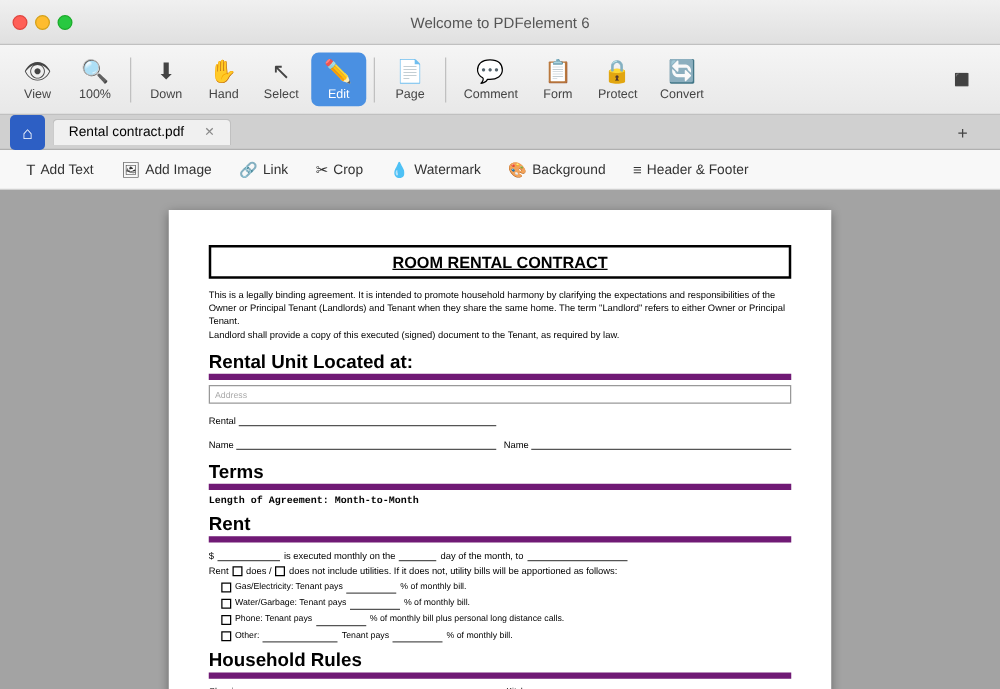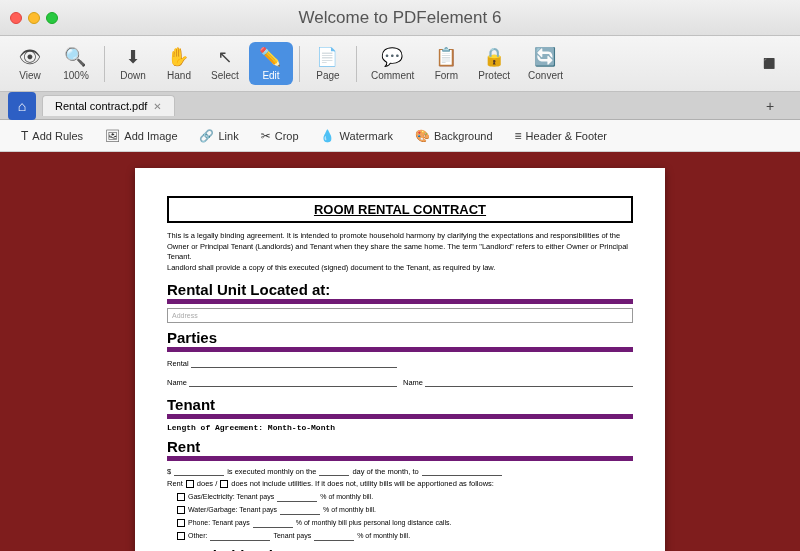--- a/index.html
+++ b/index.html
@@ -13,21 +13,21 @@
       align-items: center;
       padding: 0 10px;
       border-bottom: 1px solid #c0c0c0;
       position: relative;
     }
     .traffic-lights { display: flex; gap: 6px; align-items: center; }
     .tl { width: 12px; height: 12px; border-radius: 50%; }
     .tl-red { background: #ff5f57; border: 1px solid #e0443e; }
     .tl-yellow { background: #febc2e; border: 1px solid #d4a017; }
     .tl-green { background: #28c840; border: 1px solid #1aab29; }
-    .title-bar-title { position: absolute; left: 50%; transform: translateX(-50%); font-size: 17px; color: #555; text-align: center; }
+    .title-bar-title { position: absolute; left: 50%; transform: translateX(-50%); font-size: 12px; color: #555; text-align: center; }
 
     
     .toolbar {
       background: linear-gradient(to bottom, #f5f5f5, #e8e8e8);
       height: 56px;
       display: flex;
       align-items: center;
       padding: 0 8px;
       border-bottom: 1px solid #c0c0c0;
       gap: 2px;
@@ -57,21 +57,21 @@
       border-bottom: 1px solid #b0b0b0;
     }
     .tab {
       background: #f0f0f0;
       border: 1px solid #c0c0c0;
       border-bottom: none;
       padding: 4px 12px;
       font-size: 11px;
       display: flex;
       align-items: center;
-      gap: 6px;
+      gap: 16px;
       border-radius: 4px 4px 0 0;
       cursor: pointer;
     }
     .tab-close { font-size: 10px; color: #888; cursor: pointer; }
     .home-icon-btn {
       background: #2d5fc4;
       width: 28px; height: 28px;
       display: flex; align-items: center; justify-content: center;
       border-radius: 4px;
       margin-right: 6px;
@@ -96,21 +96,21 @@
       font-size: 11px;
       color: #333;
       border-radius: 4px;
       cursor: pointer;
       border: 1px solid transparent;
     }
     .sub-icon { font-size: 12px; }
 
     
     .main-area {
-      background: #7f1d1d;
+      background: #a3a3a3;
       height: calc(551px - 36px - 56px - 28px - 32px);
       overflow-y: auto;
       display: flex;
       justify-content: center;
       padding: 16px;
     }
 
     
     .pdf-page {
       background: white;
@@ -319,21 +319,21 @@
     <span>Rental contract.pdf</span>
     <span class="tab-close">✕</span>
   </div>
   <div style="flex: 1;"></div>
   <div class="toolbar-item" style="font-size: 14px; padding: 2px 8px;">+</div>
 </div>
 
 <div class="sub-toolbar">
   <div class="sub-btn">
     <span class="sub-icon">T</span>
-    <span>Add Rules</span>
+    <span>Add Text</span>
   </div>
   <div class="sub-btn">
     <span class="sub-icon">🖼</span>
     <span>Add Image</span>
   </div>
   <div class="sub-btn">
     <span class="sub-icon">🔗</span>
     <span>Link</span>
   </div>
   <div class="sub-btn">
@@ -369,42 +369,41 @@
     
     <div class="pdf-section">
       <div class="pdf-section-title">Rental Unit Located at:</div>
       <div class="pdf-box">
         <span style="color: #aaa; font-size: 7px;">Address</span>
       </div>
     </div>
 
     
     <div class="pdf-section">
-      <div class="pdf-section-title">Parties</div>
       <div class="pdf-two-col">
         <div class="pdf-field-row">
           <span class="pdf-label">Rental</span>
           <div class="pdf-field-line"></div>
         </div>
       </div>
       <div class="pdf-two-col">
         <div class="pdf-field-row">
           <span class="pdf-label">Name</span>
           <div class="pdf-field-line"></div>
         </div>
         <div class="pdf-field-row">
           <span class="pdf-label">Name</span>
           <div class="pdf-field-line"></div>
         </div>
       </div>
     </div>
 
     
     <div class="pdf-section">
-      <div class="pdf-section-title">Tenant</div>
+      <div class="pdf-section-title">Terms</div>
       <div class="pdf-subsection-title">
         <span>Length of Agreement:</span>
         <span>Month-to-Month</span>
       </div>
     </div>
 
     
     <div class="pdf-section">
       <div class="pdf-section-title">Rent</div>
       <div class="pdf-rent-line">

